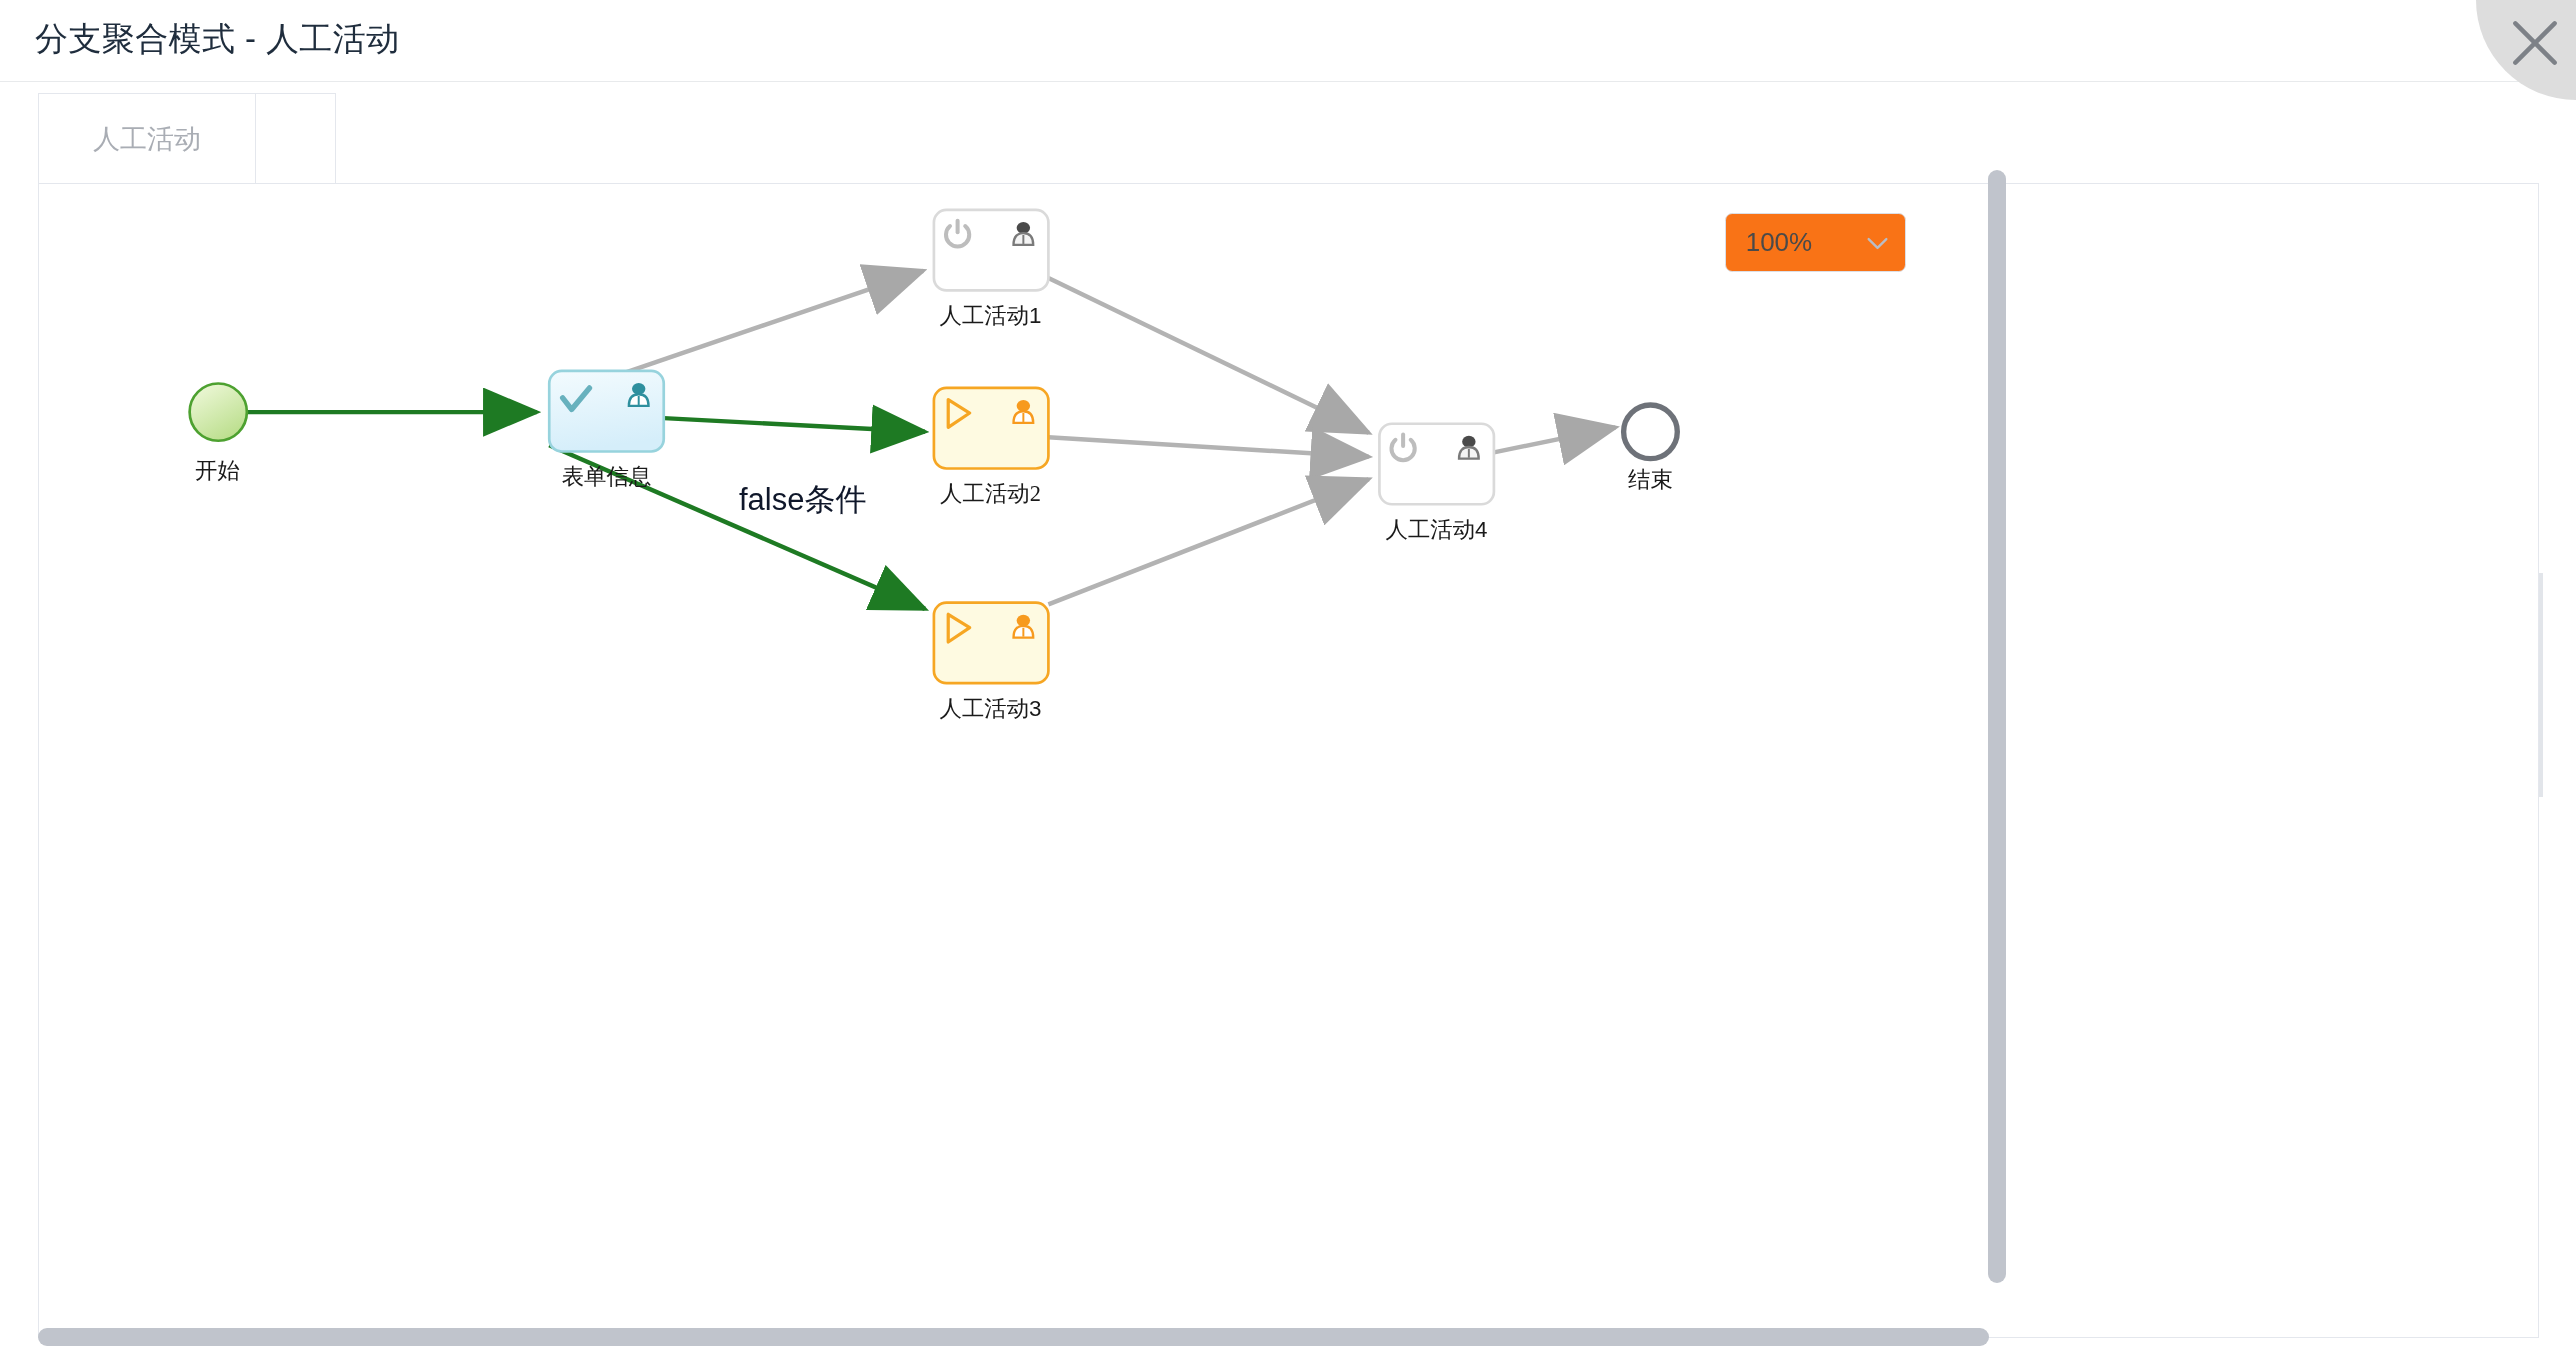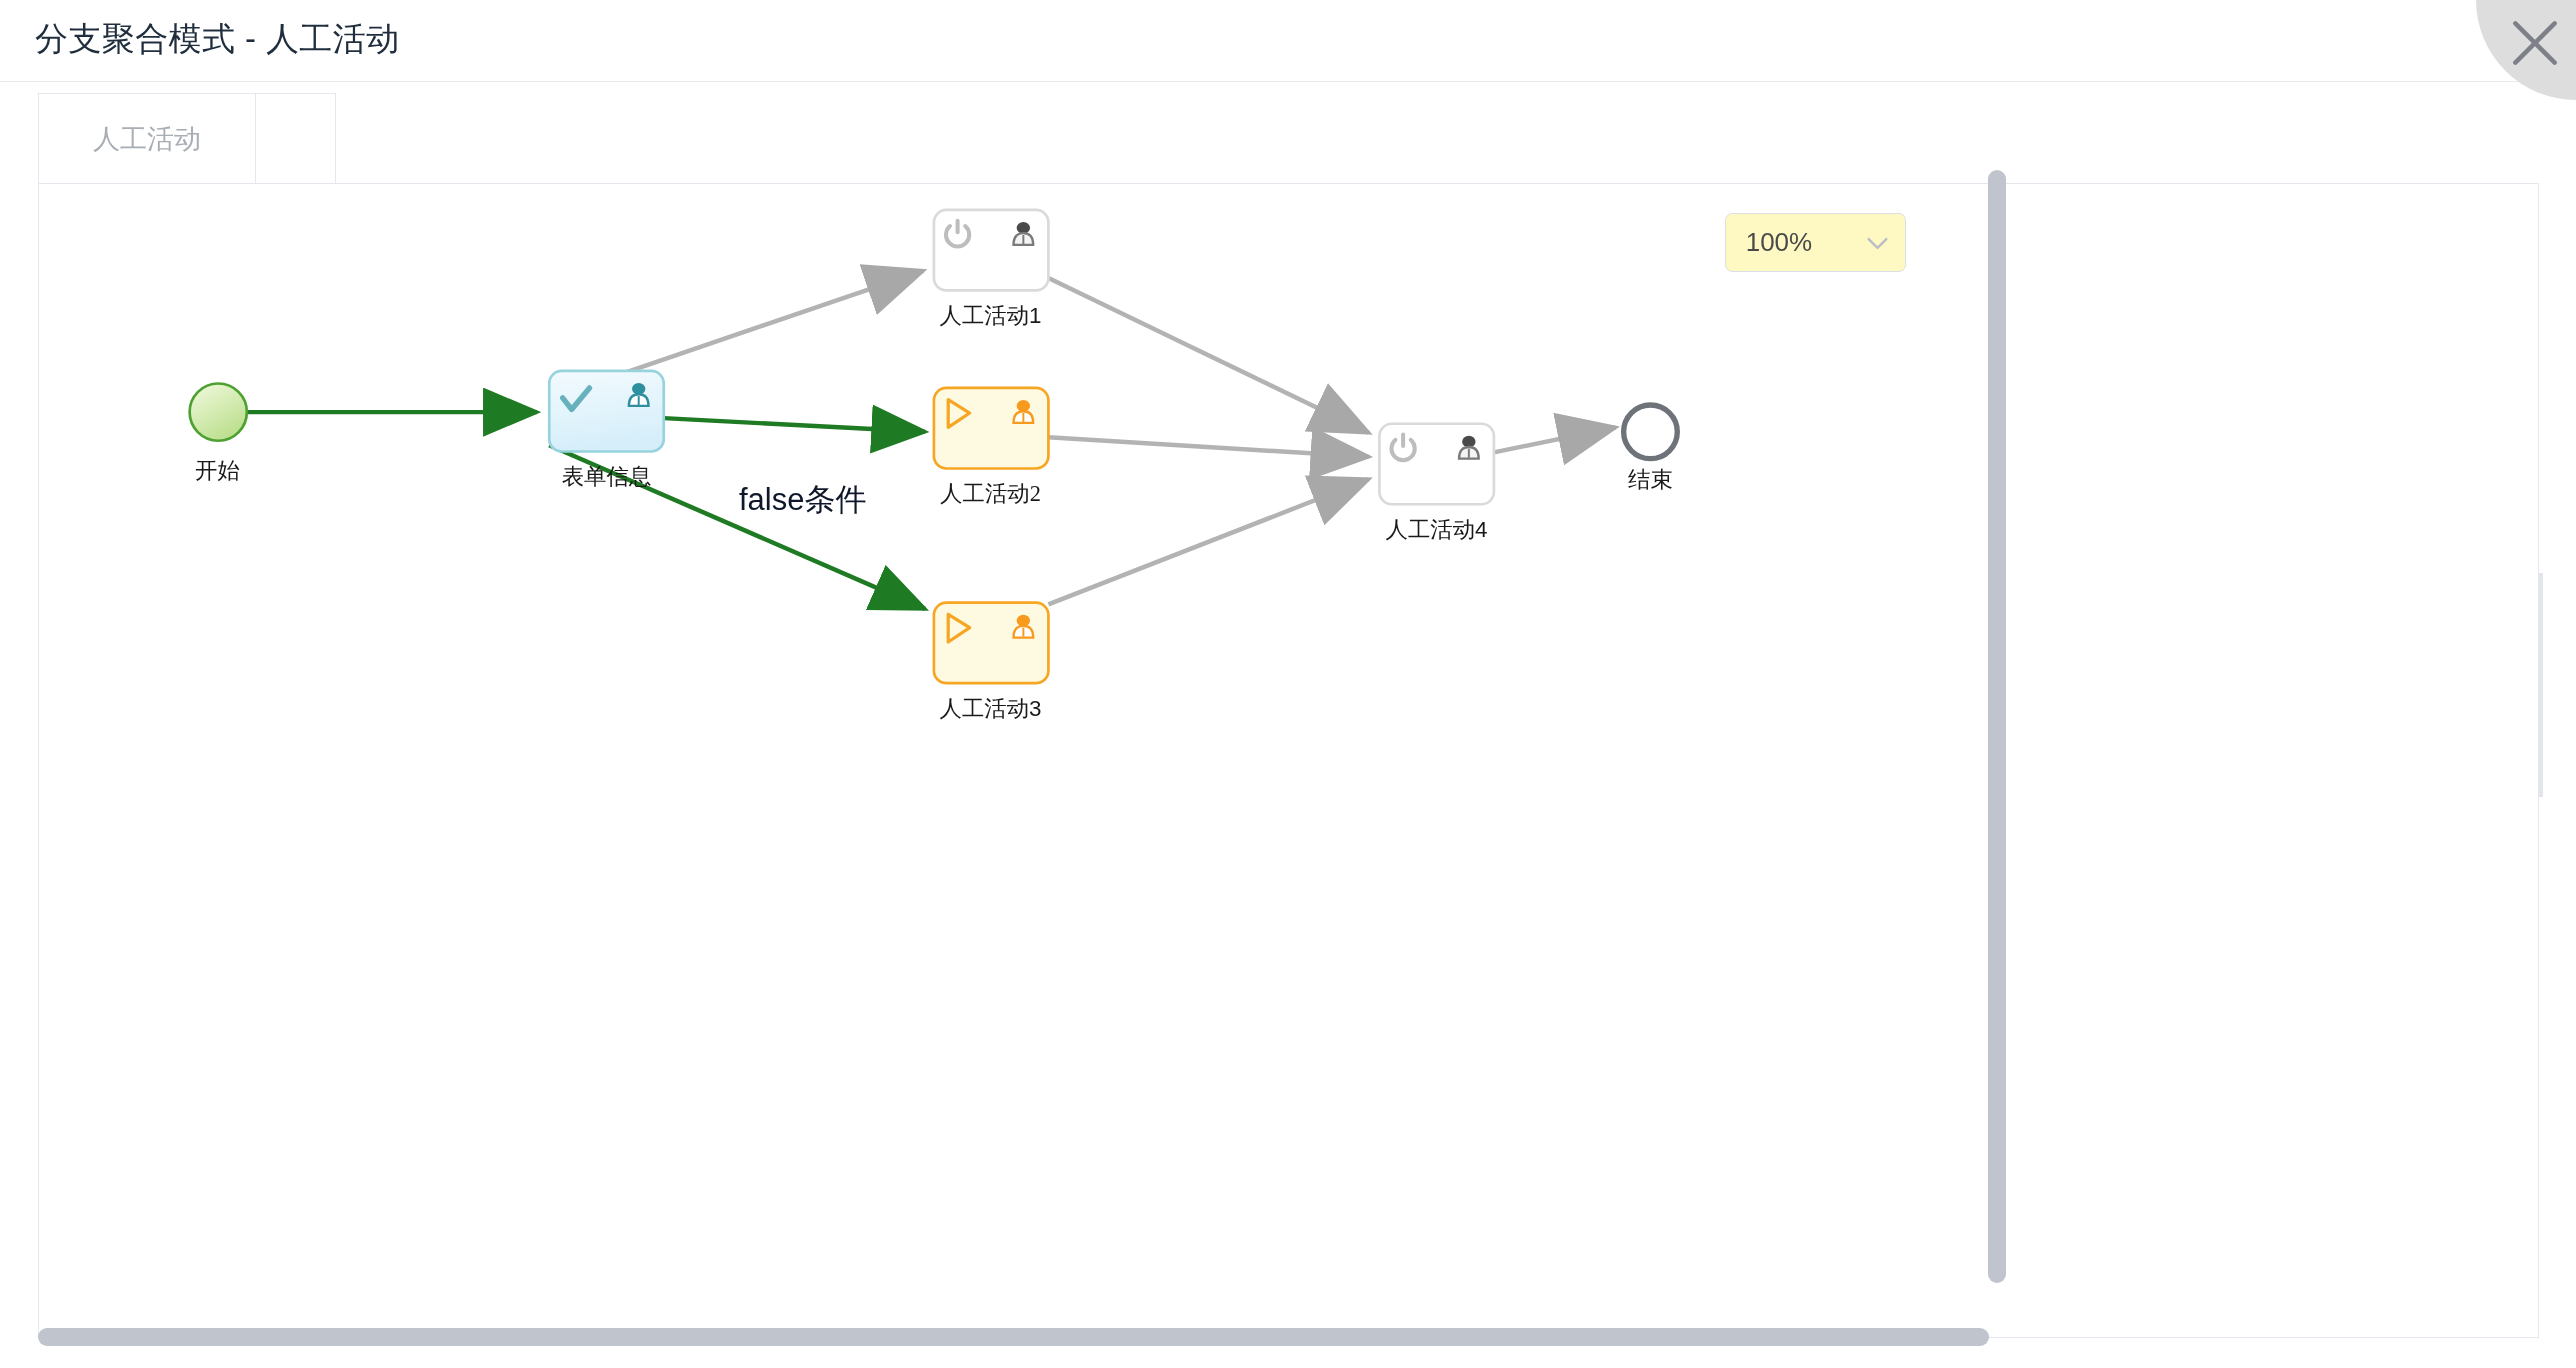--- a/index.html
+++ b/index.html
@@ -145,21 +145,21 @@
 
   
   #zoom-select {
     position: absolute;
     left: 1725px;
     top: 213px;
     width: 181px;
     height: 59px;
     border: 1.8px solid #dcdfe6;
     border-radius: 7.2px;
-    background: #fef9c3;
+    background: #f97316;
     box-sizing: border-box;
     cursor: pointer;
     display: flex;
     align-items: center;
   }
   #zoom-value {
     font-size: 26px;
     color: #4a4a4a;
     margin-left: 19.7px;
   }

